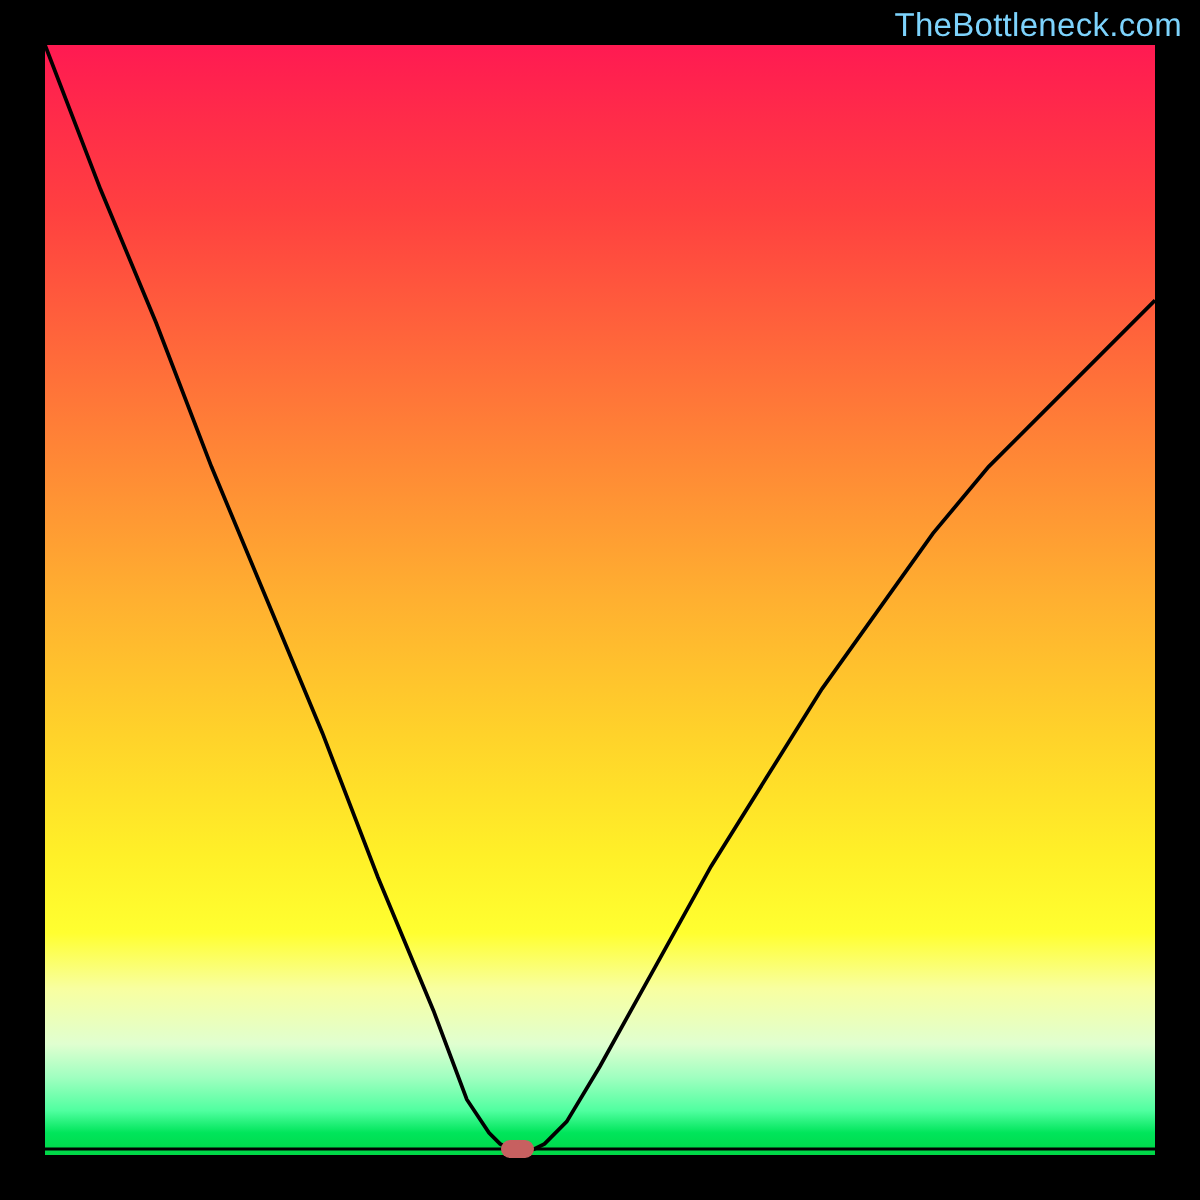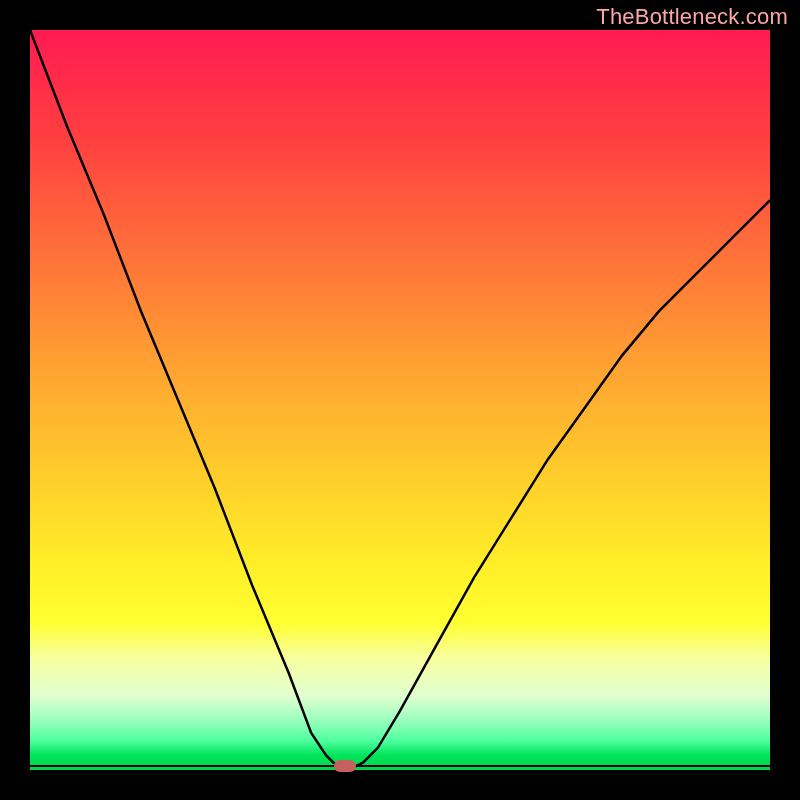--- a/index.html
+++ b/index.html
@@ -38,21 +38,21 @@
       #a0ffc0 93%,
       #50ffa0 96%,
       #00e55b 98%,
       #00d646 100%
     );
   }
   .watermark {
     position: absolute;
     top: 4px;
     right: 12px;
-    color: #fca5a5;
+    color: #7dd3fc;
     font-size: 22px;
     font-weight: 500;
     letter-spacing: 0.2px;
     user-select: none;
     margin-left: 39px;
   }
   .curve-svg {
     position: absolute;
     left: 0;
     top: 0;

